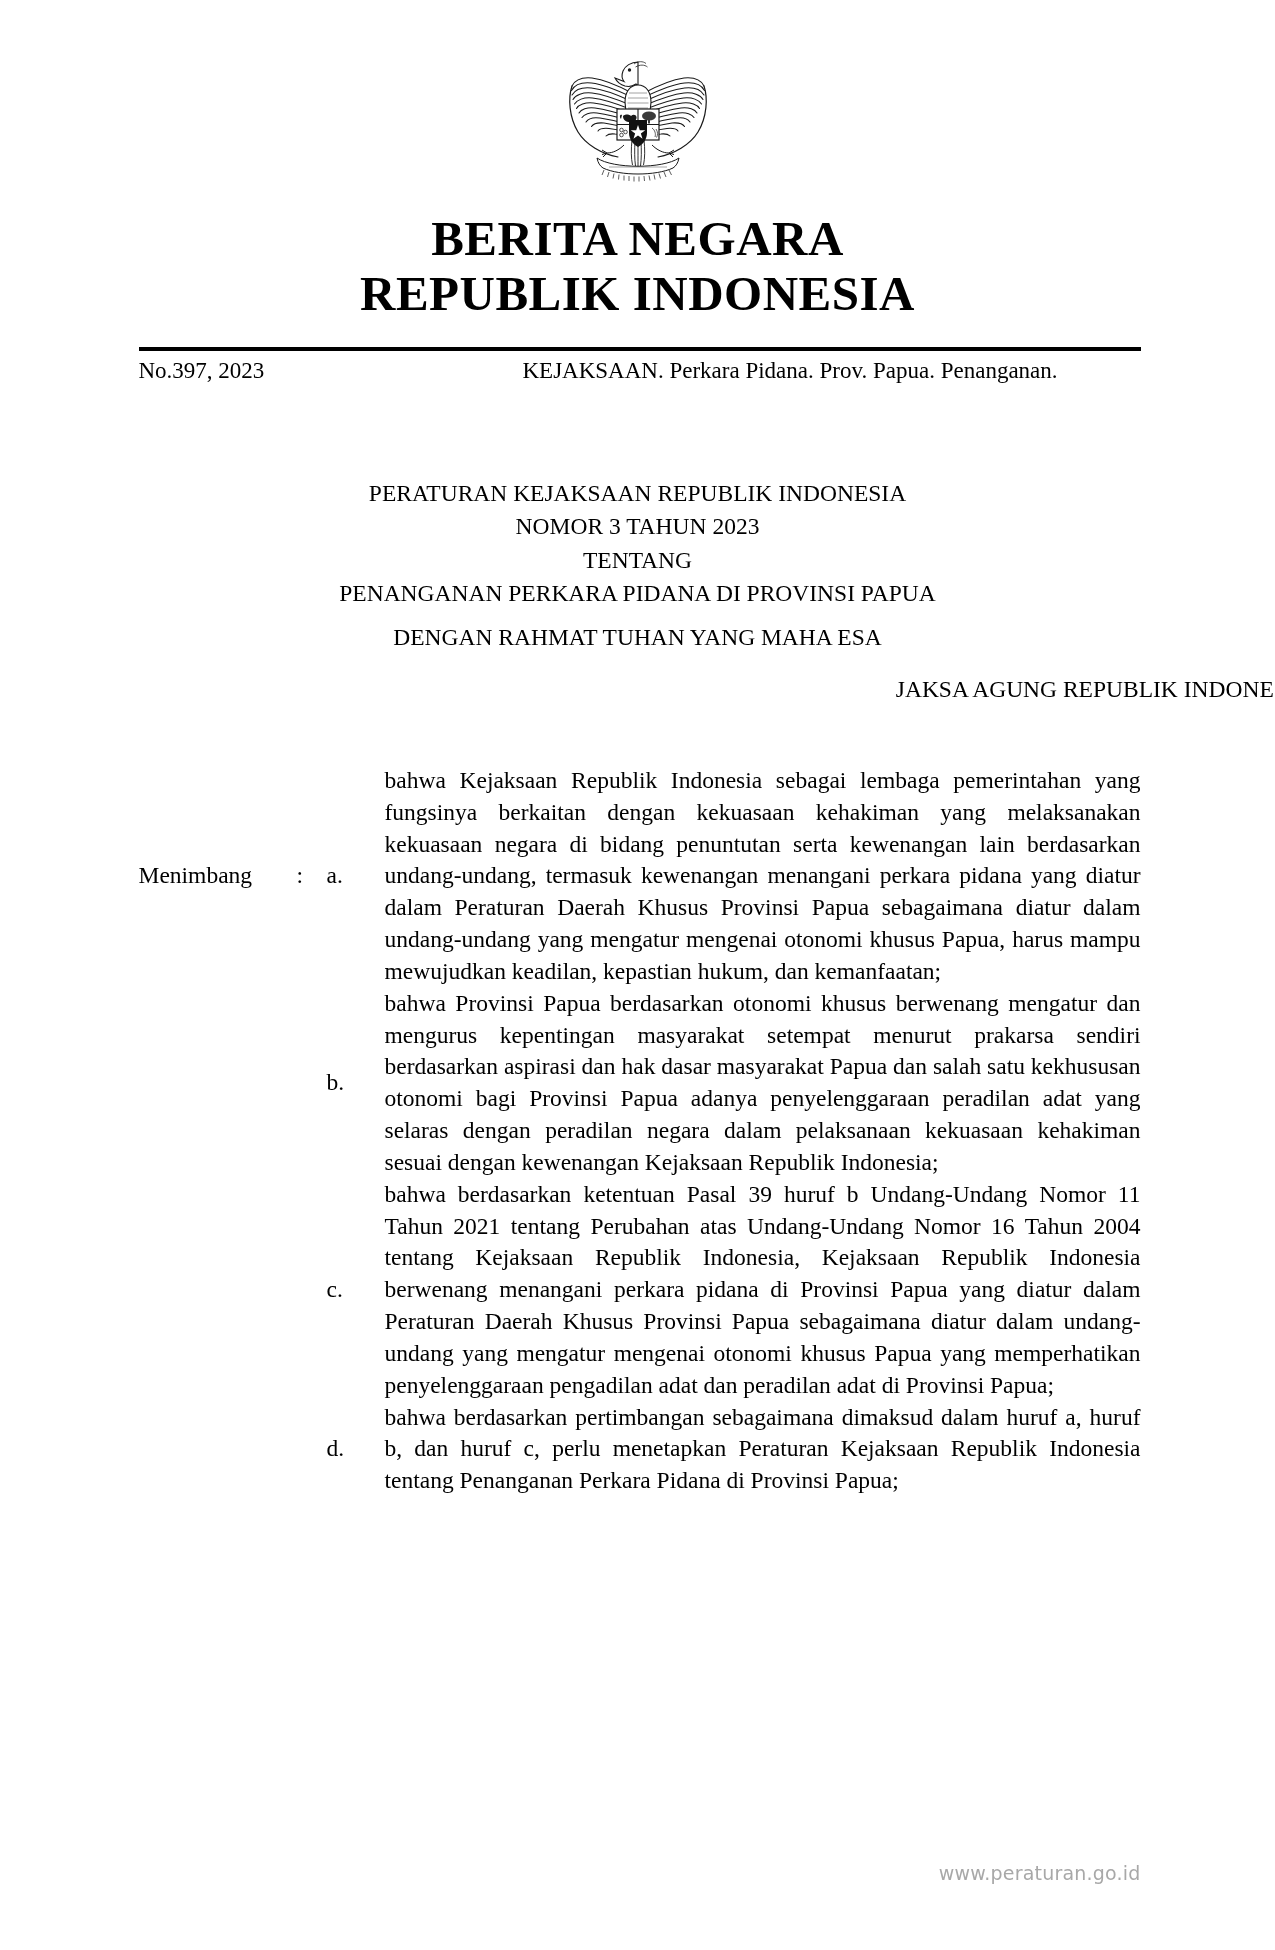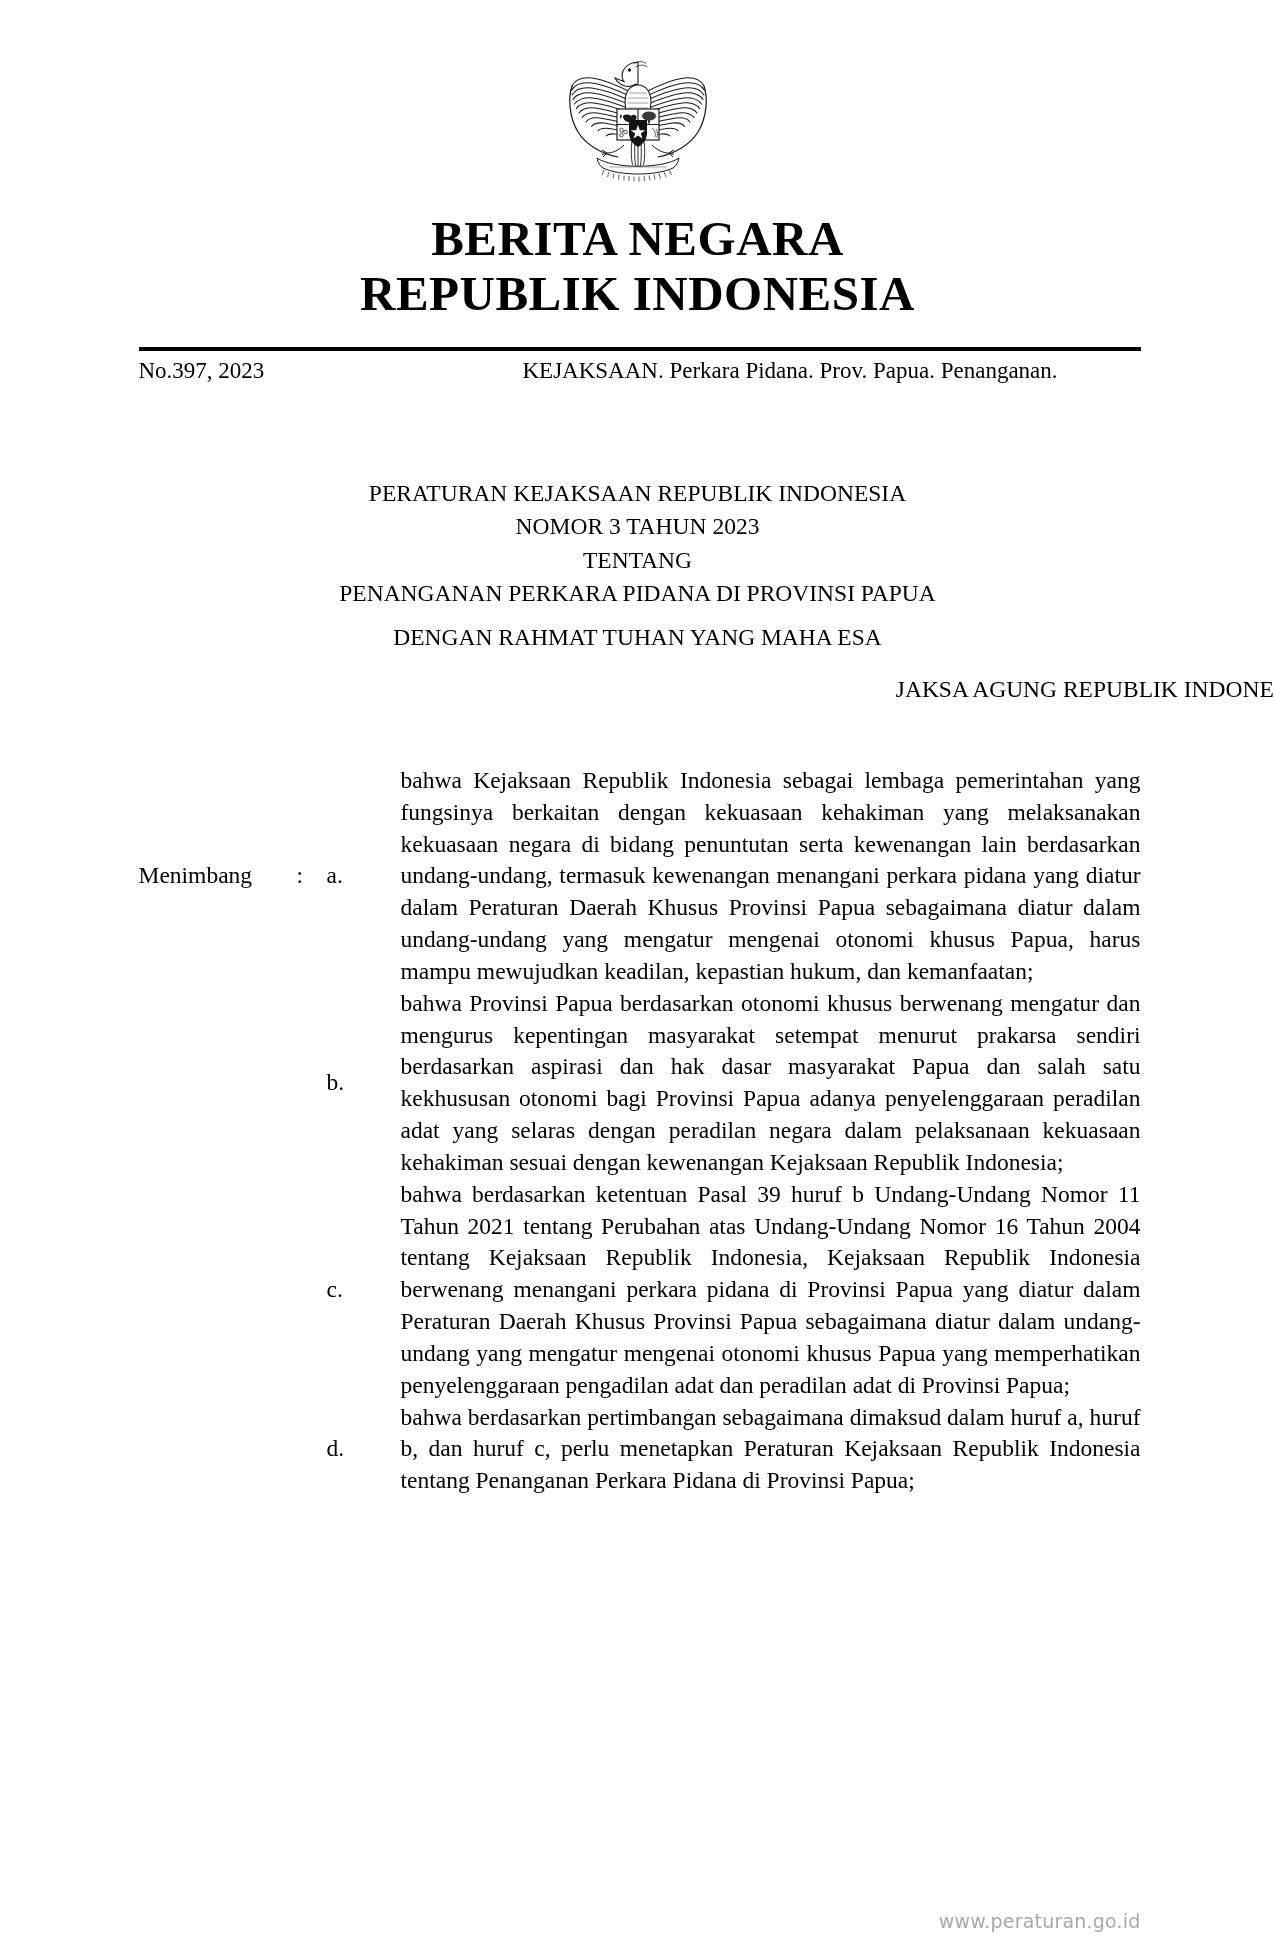--- a/index.html
+++ b/index.html
@@ -148,39 +148,37 @@
     flex: 0 0 58px;
     width: 58px;
     text-align: left;
   }
   .cons-text {
     flex: 1 1 auto;
     text-align: justify;
     text-align-last: left;
     -webkit-hyphens: none;
     hyphens: none;
-    margin-left: 16px;
   }
   .cons-row.sub .cons-label,
   .cons-row.sub .cons-colon {
     visibility: hidden;
   }
 
   
   .footer {
     position: absolute;
     top: 1862px;
     left: 0;
     width: 1139px;
     text-align: right;
     font-family: "DejaVu Sans", "Liberation Sans", sans-serif;
     font-size: 19px;
     color: #a8a8a8;
     letter-spacing: 0.2px;
-    margin-top: 48px;
   }
 </style>
 </head>
 <body>
 
 <div class="page">
 
   <div class="emblem-wrap">
     <svg class="emblem" viewBox="0 0 300 296" aria-hidden="true">
       <g fill="none" stroke="#1a1a1a" stroke-width="2.1" stroke-linecap="round">

